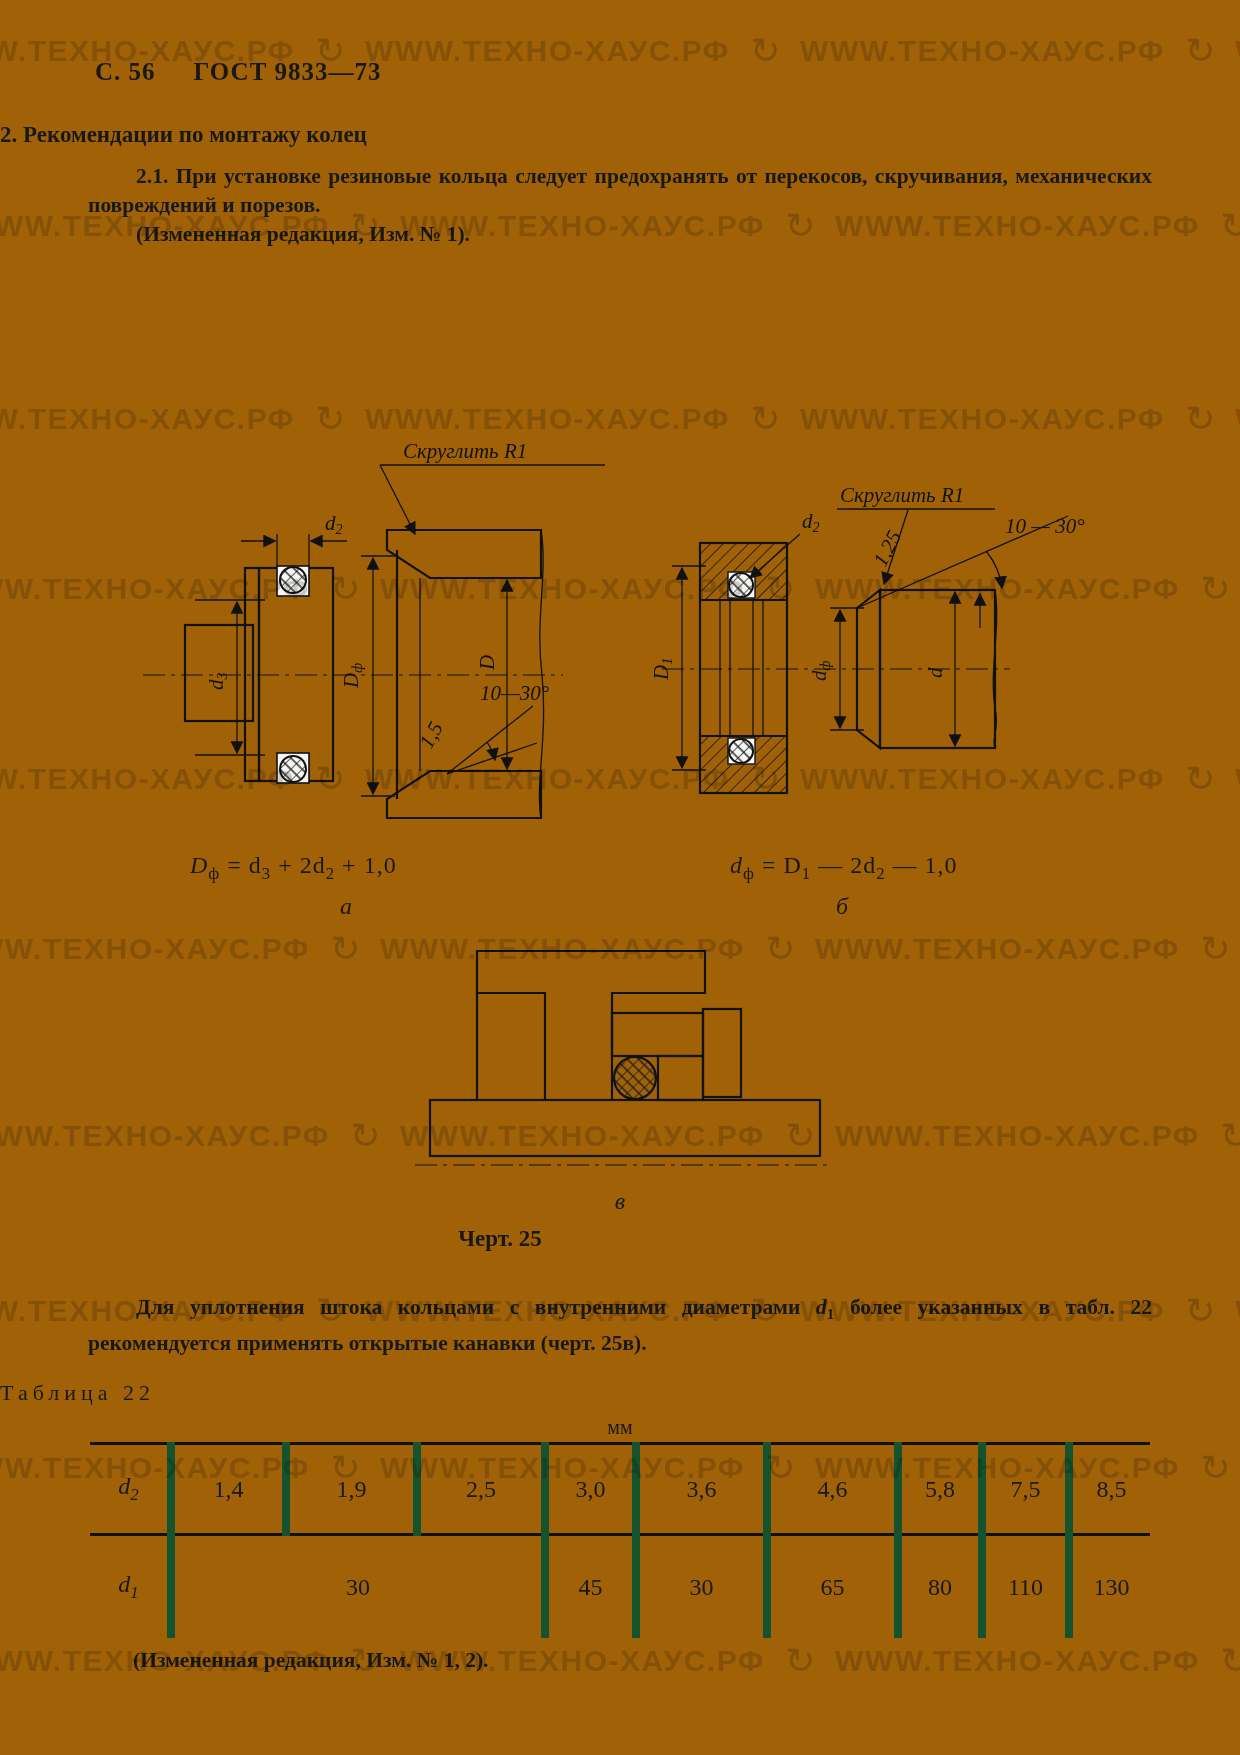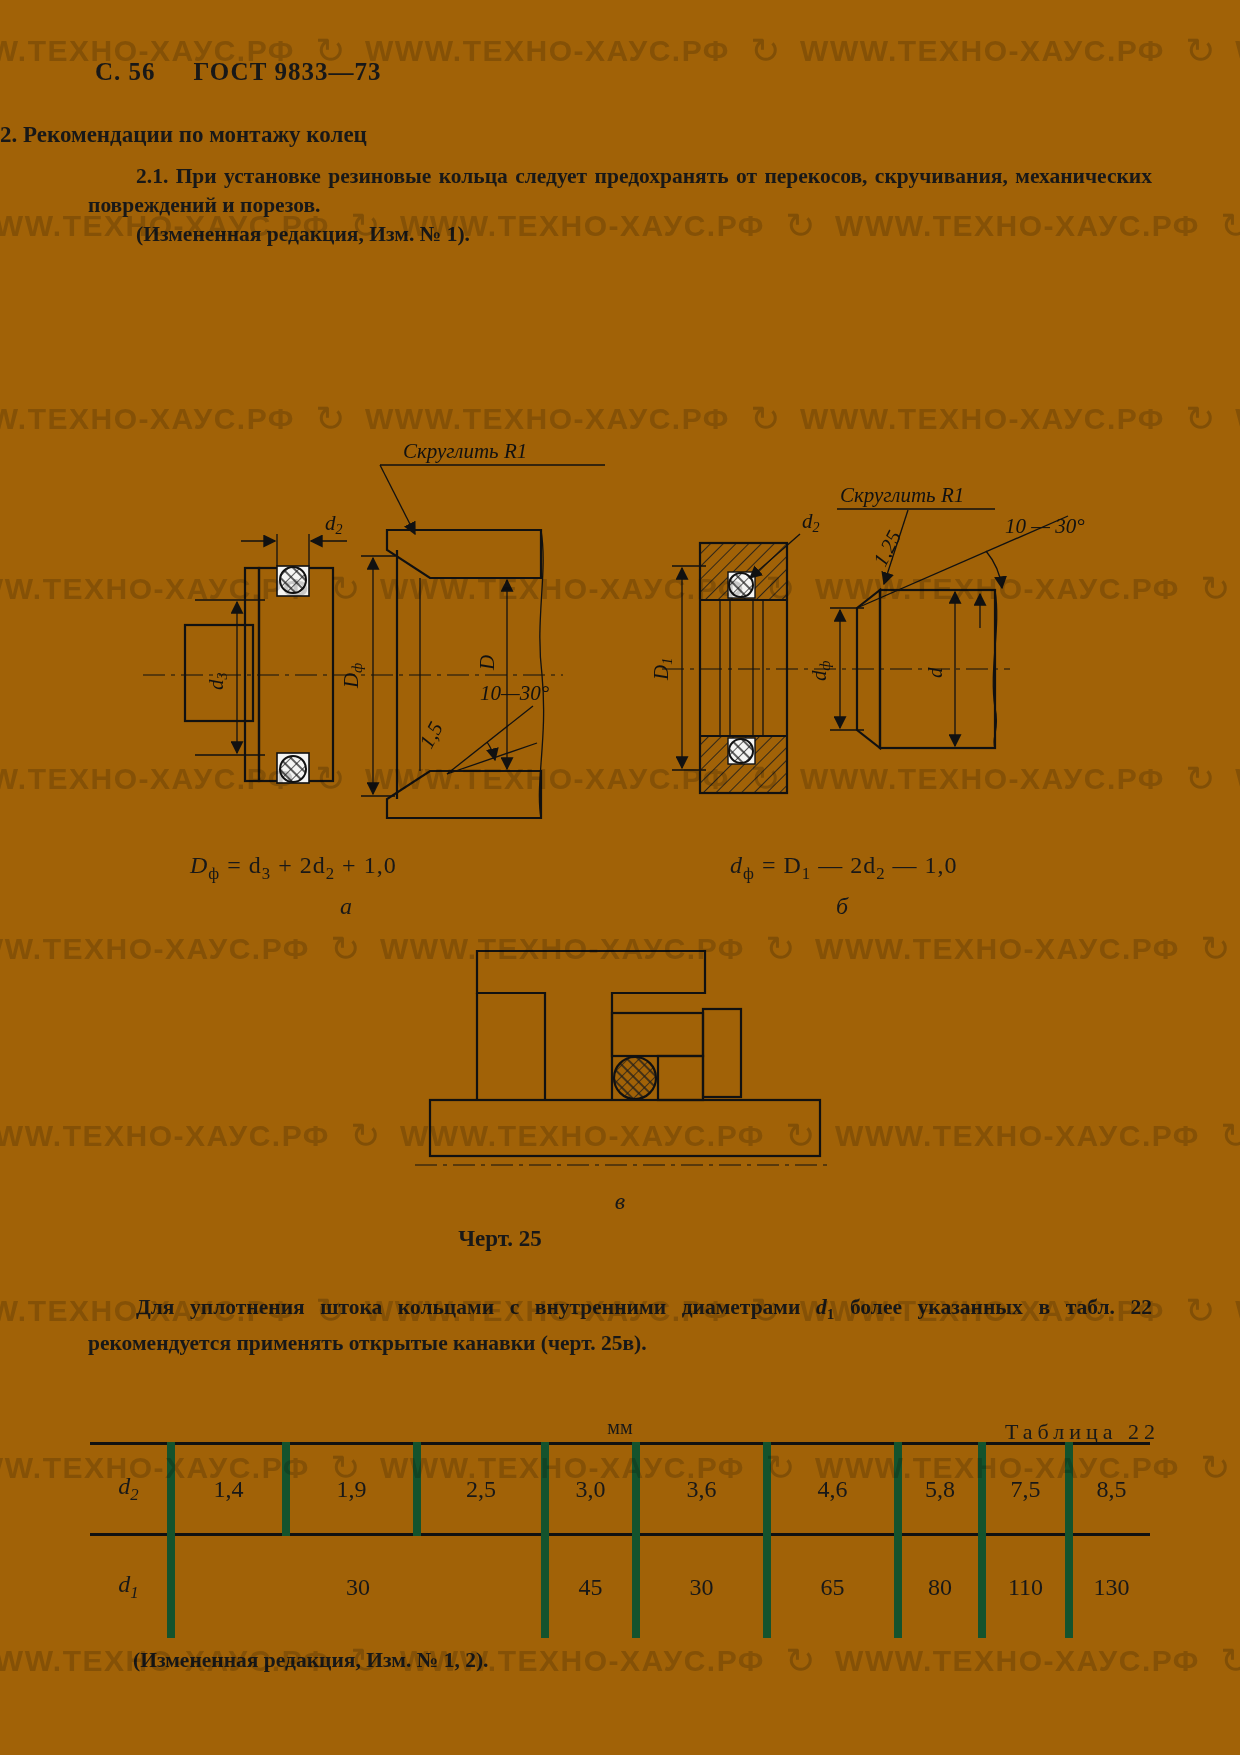--- a/index.html
+++ b/index.html
@@ -16,21 +16,21 @@
   .paras{left:88px;width:1064px;text-align:justify;font-size:21.5px;line-height:29px;}
   #paras-top{top:162px;}
   .paras p{margin:0;text-indent:48px;font-weight:bold;}
   .bold{font-weight:bold;}
   
   .formula{font-size:24px;letter-spacing:1px;}
   .formula i{font-style:italic;}
   .subletter{font-style:italic;font-size:24px;}
   #cap-v{top:1188px;left:0;width:1240px;text-align:center;font-style:italic;font-size:24px;}
   #cap-chert{top:1226px;left:0;width:1000px;text-align:center;font-weight:bold;font-size:23px;}
-  #tbl-title{top:1380px;left:0;width:1160px;text-align:right;font-size:22px;letter-spacing:5px;margin-top:39px;}
+  #tbl-title{top:1380px;left:0;width:1160px;text-align:left;font-size:22px;letter-spacing:5px;}
   #tbl-units{top:1416px;left:0;width:1240px;text-align:center;font-size:20px;}
   
   #t22{top:1442px;left:90px;width:1060px;border-collapse:collapse;table-layout:fixed;}
   #t22 td{border-left:8px solid #14532d;text-align:center;font-size:24px;padding:0;}
   #t22 td:first-child{border-left:none;}
   #t22 tr.r1 td{border-top:3px solid #111;border-bottom:3px solid #111;height:88px;}
   #t22 tr.r2 td{height:102px;}
   #t22 .lbl{font-style:italic;}
   #t22 sub,.formula sub,.vartxt sub{font-size:70%;}
   #note2{top:1648px;left:133px;font-size:21.5px;font-weight:bold;}

